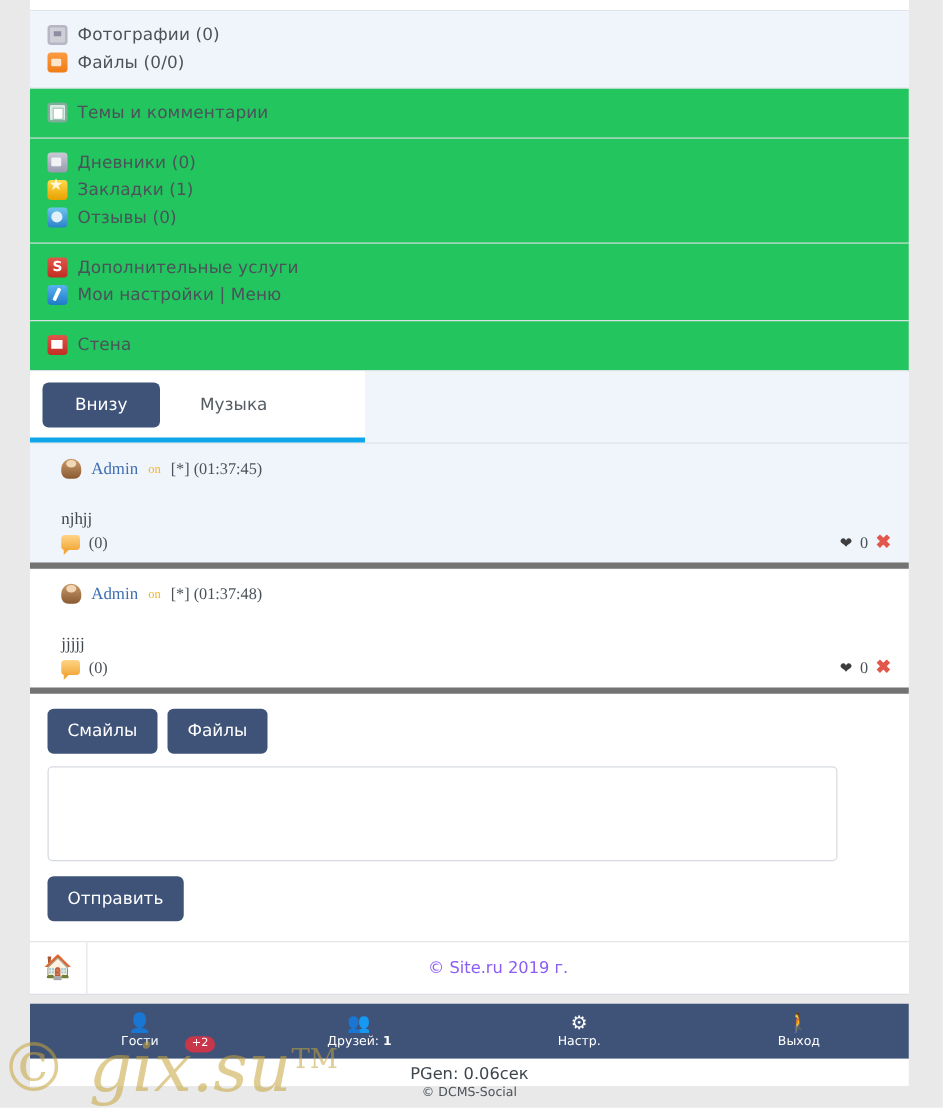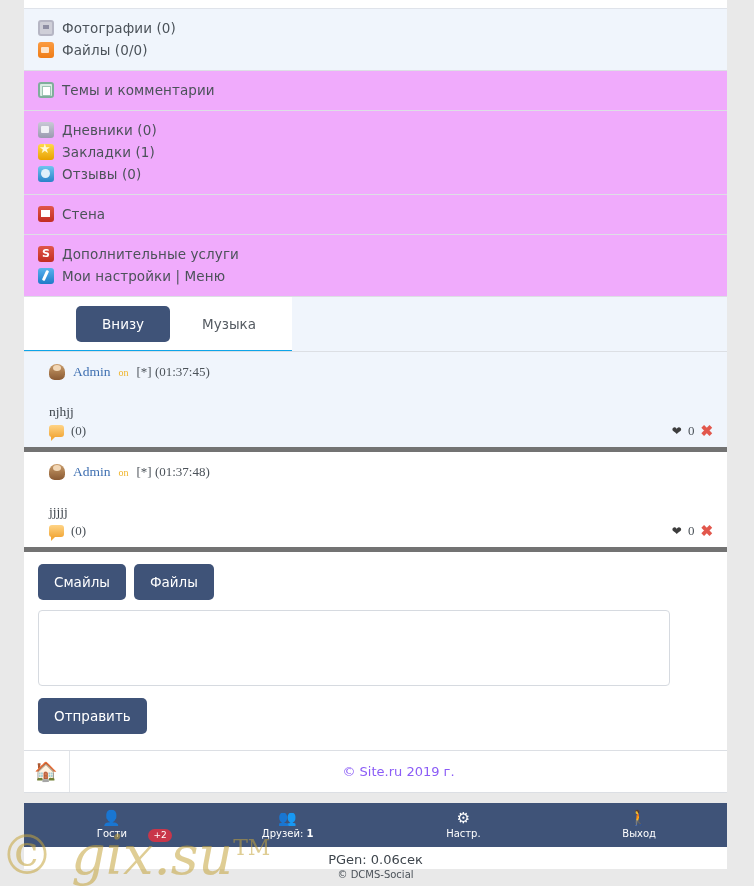--- a/index.html
+++ b/index.html
@@ -23,21 +23,21 @@
     background: #ffffff;
   }
   .sheet-top-strip {
     height: 9px;
     background: #ffffff;
     border-bottom: 1px solid #dfe3ea;
   }
 
   
   .block {
-    background: #f0abfc;
+    background: #22c55e;
     border-bottom: 1px solid #dcdfe4;
     padding: 8px 0 9px 0;
   }
   .block.tint { background: #f0f5fc; }
   .row {
     display: flex;
     align-items: center;
     padding: 2px 14px;
     height: 22px;
   }
@@ -78,22 +78,21 @@
   .ic-wall:after{content:"";position:absolute;left:3px;top:4px;width:9px;height:7px;background:#fff;}
 
   
   .tabbar-holder { background:#f0f5fc; border-bottom:1px solid #dcdfe4; }
   .tabbar {
     background:#ffffff;
     width:268px;
     padding:9px 10px 8px 10px;
     display:flex;
     gap:6px;
-    border-bottom:1px solid #0ea5e9;
-    justify-content:flex-end;
+    border-bottom:4px solid #0ea5e9;
   }
   .tab {
     font-size:13.5px;
     padding:10px 26px;
     border-radius:5px;
     cursor:pointer;
     color:#555b62;
     white-space:nowrap;
   }
   .tab.active {
@@ -263,33 +262,33 @@
         <span class="lbl">Закладки (1)</span>
       </div>
       <div class="row">
         <span class="ico ic-review"></span>
         <span class="lbl">Отзывы (0)</span>
       </div>
     </div>
 
     <div class="block">
       <div class="row">
+        <span class="ico ic-extra"></span>
+        <span class="lbl">Дополнительные услуги</span>
+      </div>
+      <div class="row">
+        <span class="ico ic-settings"></span>
+        <span class="lbl">Мои настройки | Меню</span>
+      </div>
+    </div>
+
+    <div class="block">
+      <div class="row">
         <span class="ico ic-wall"></span>
         <span class="lbl">Стена</span>
-      </div>
-    </div>
-
-    <div class="block">
-      <div class="row">
-        <span class="ico ic-extra"></span>
-        <span class="lbl">Дополнительные услуги</span>
-      </div>
-      <div class="row">
-        <span class="ico ic-settings"></span>
-        <span class="lbl">Мои настройки | Меню</span>
       </div>
     </div>
 
     <div class="tabbar-holder">
       <div class="tabbar">
         <div class="tab active">Внизу</div>
         <div class="tab">Музыка</div>
       </div>
     </div>
 

